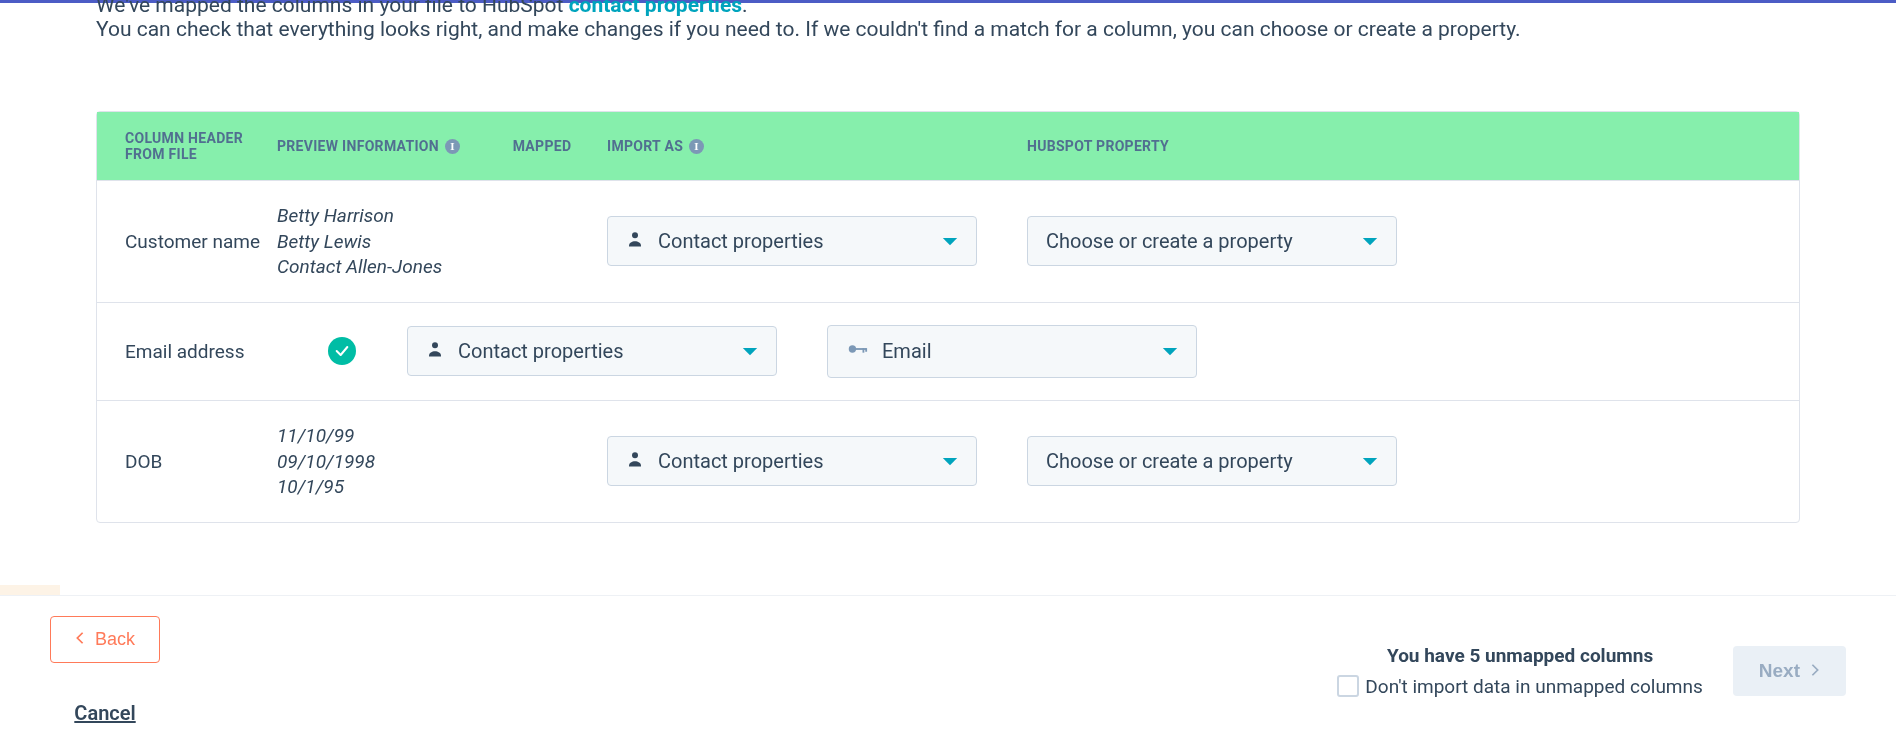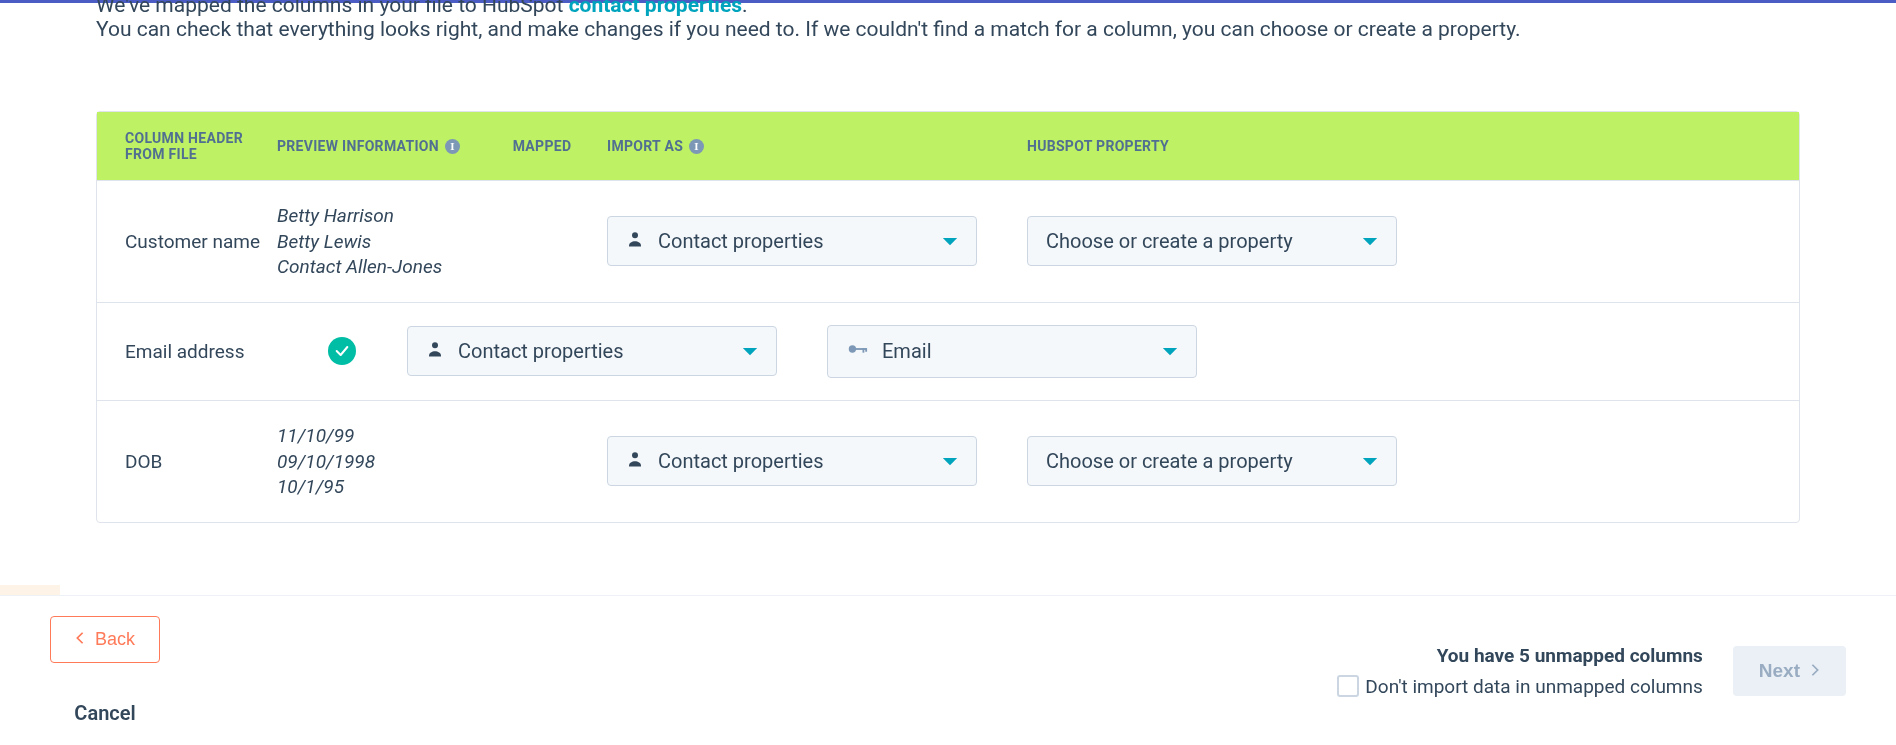--- a/index.html
+++ b/index.html
@@ -44,21 +44,21 @@
   .table {
     margin-top: 58px;
     border: 1px solid #dfe3eb;
     border-radius: 4px;
     background: #fff;
     width: 100%;
   }
   .thead {
     display: flex;
     align-items: center;
-    background: #bef264;
+    background: #86efac;
     border-bottom: 1px solid #dfe3eb;
     padding: 18px 0;
   }
   .th {
     font-size: 14px;
     font-weight: 700;
     color: #516f90;
     letter-spacing: 0.3px;
     text-transform: uppercase;
     display: flex;
@@ -160,29 +160,30 @@
     padding: 12px 24px;
     font-size: 18px;
     font-weight: 500;
     cursor: pointer;
   }
   .back-btn svg { width: 10px; height: 14px; }
   .cancel-link {
     color: #33475b;
     font-size: 20px;
     font-weight: 600;
+    text-decoration: underline;
     cursor: pointer;
   }
   .footer-right {
     display: flex;
     align-items: center;
     gap: 30px;
   }
   .footer-info {
-    text-align: right;
+    text-align: center;
   }
   .unmapped-msg {
     font-size: 19px;
     font-weight: 700;
     color: #33475b;
   }
   .checkbox-row {
     display: flex;
     align-items: center;
     gap: 6px;

